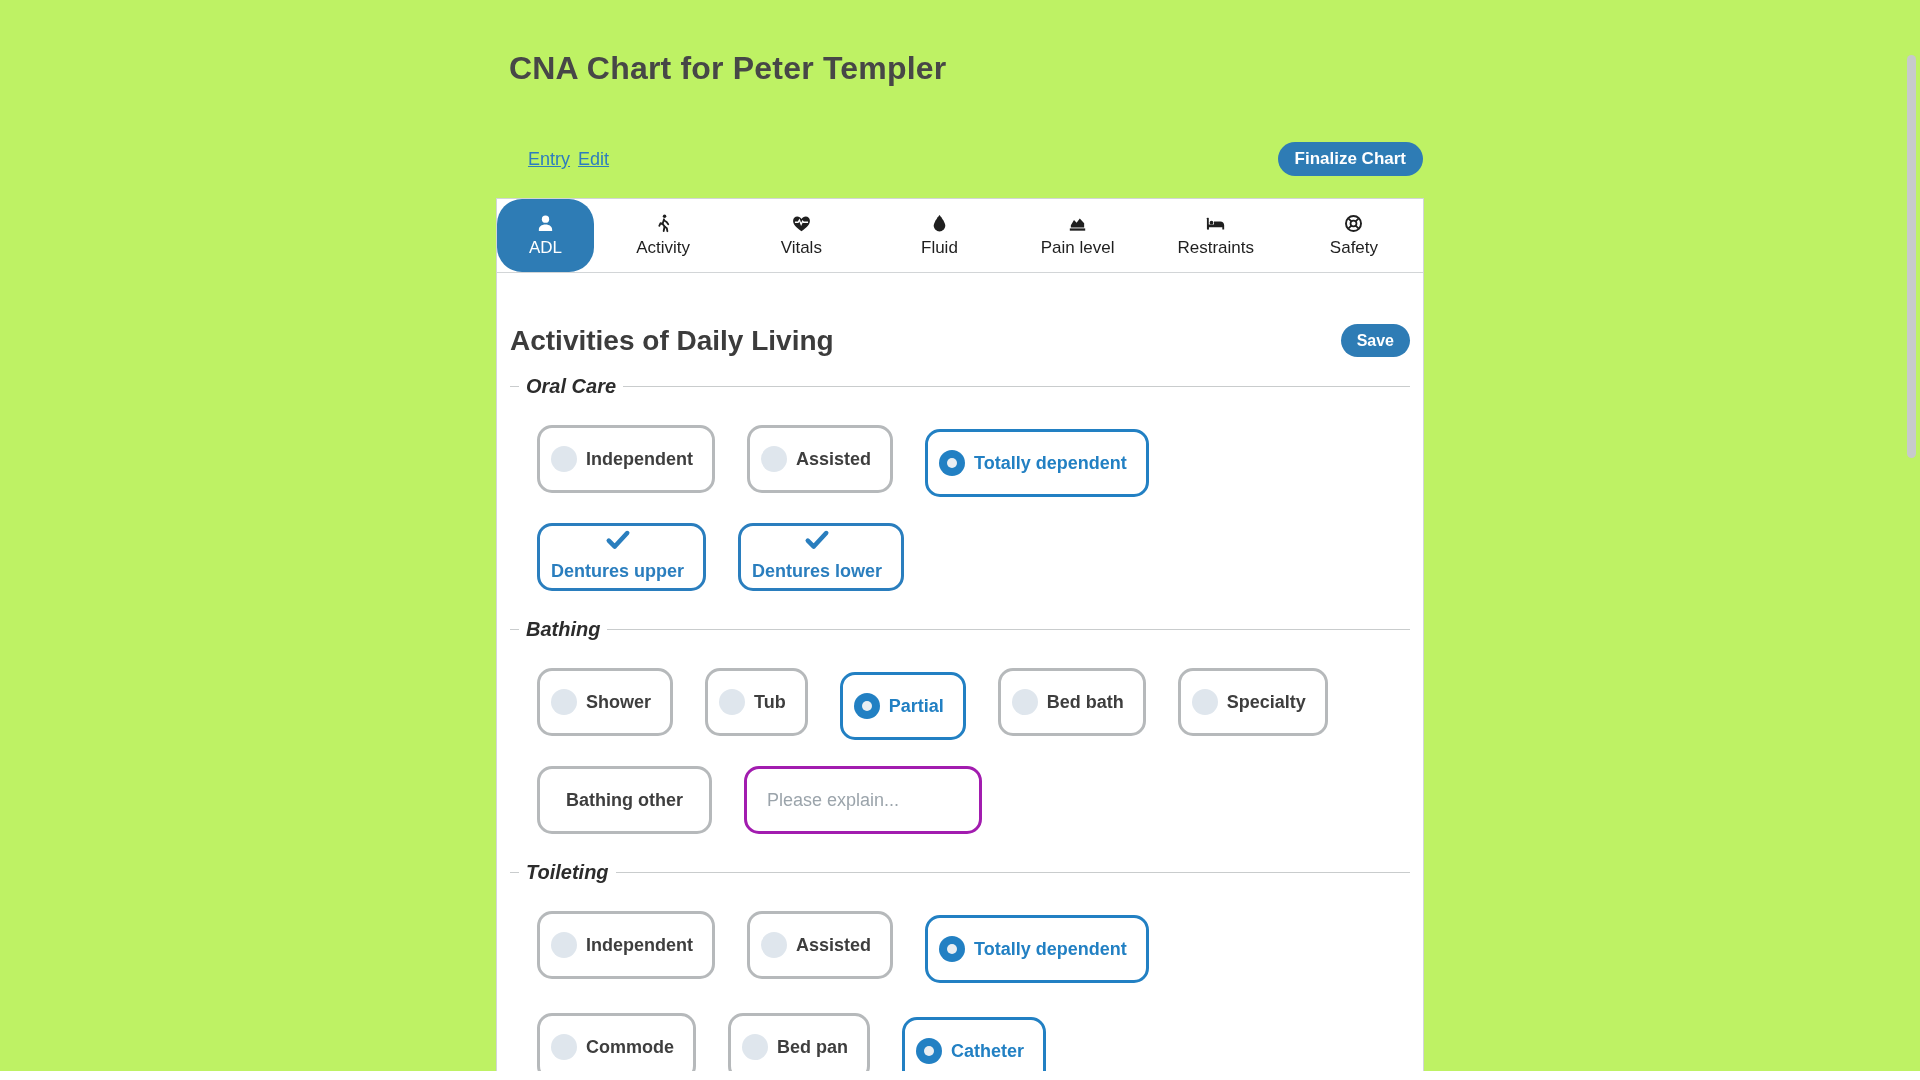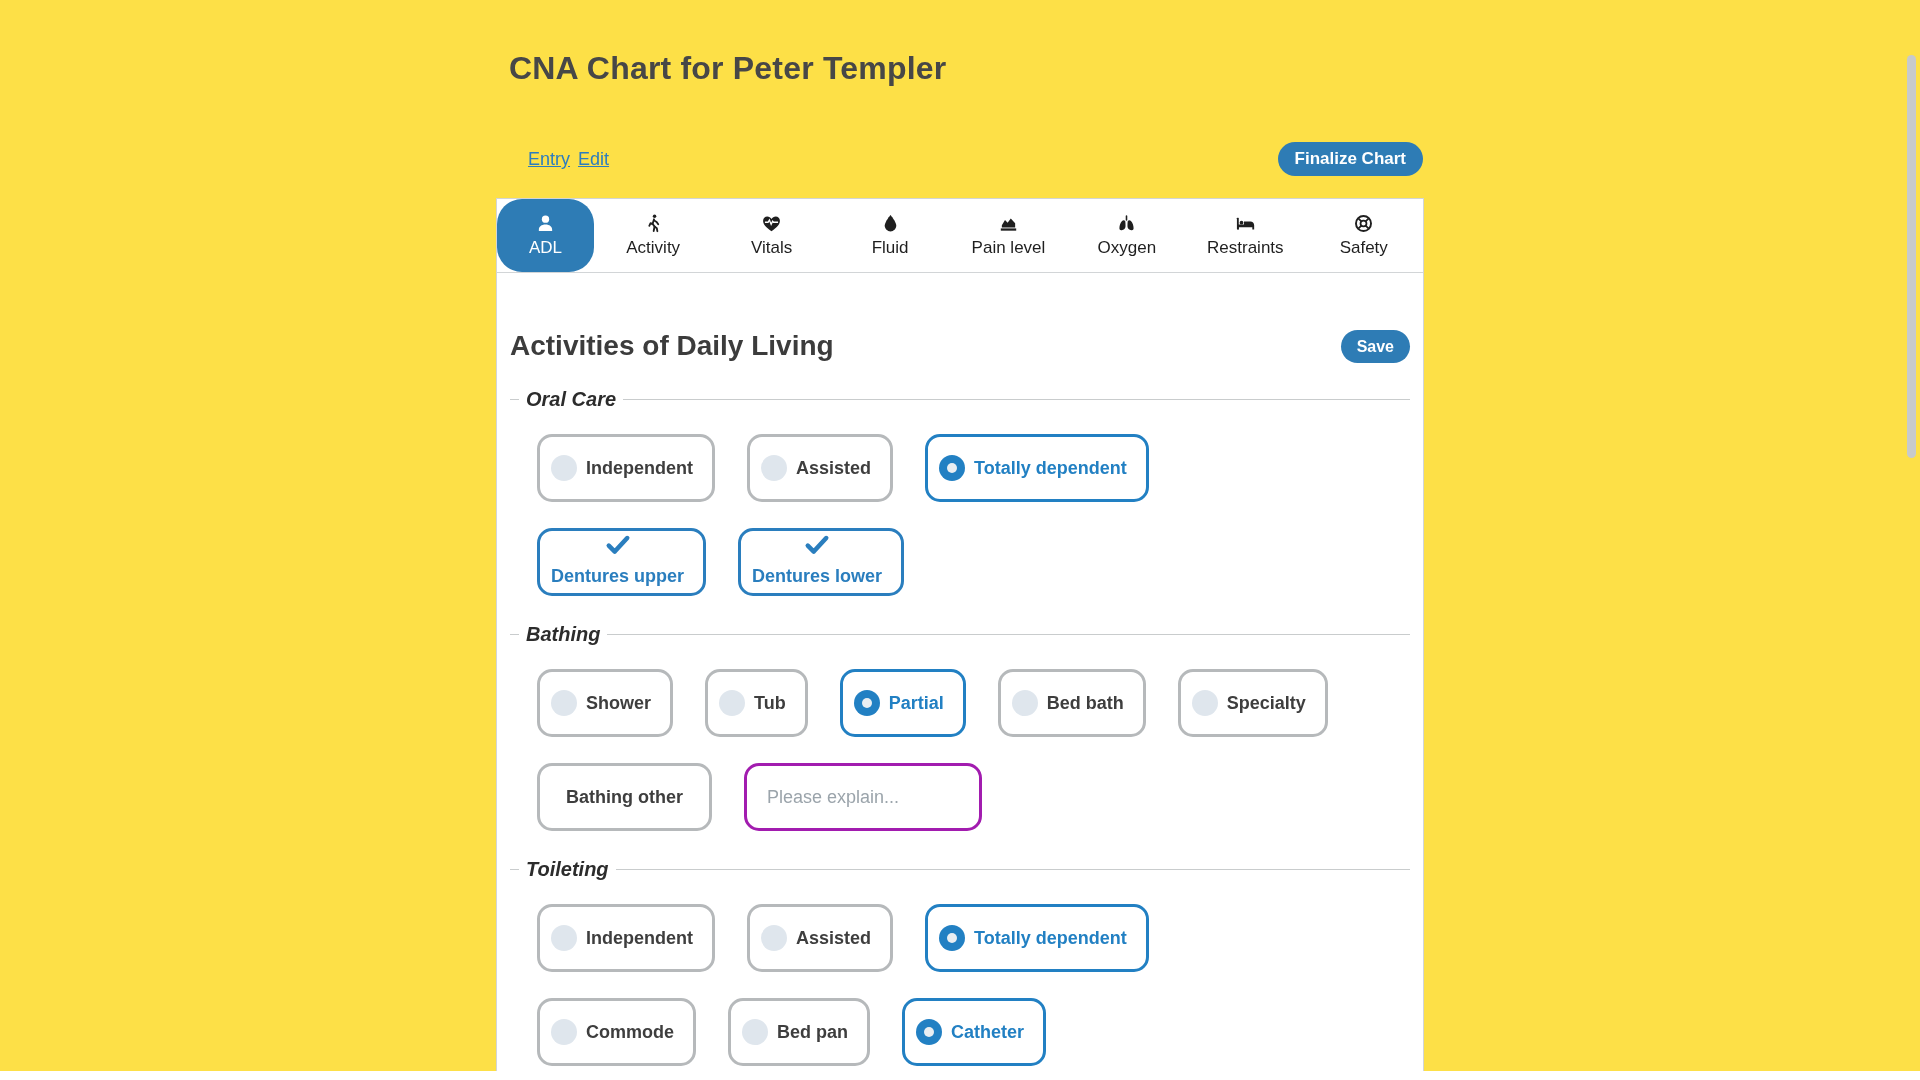--- a/index.html
+++ b/index.html
@@ -1,56 +1,56 @@
 <!DOCTYPE html>
 <html><head>
 <meta charset="utf-8">
 <style>
   * { box-sizing: border-box; }
   body { margin:0; background:#fff; font-family:"Liberation Sans",sans-serif; color:#3e3e3e; }
-  .page { position:relative; width:1920px; height:1071px; overflow:hidden; background:#fde047; }
+  .page { position:relative; width:1920px; height:1071px; overflow:hidden; background:#bef264; }
 
   .page-title { position:absolute; left:509px; top:50px; margin:0; font-size:32px; font-weight:700; color:#474747; letter-spacing:.2px; }
 
   .view-links { position:absolute; left:528px; top:149px; display:flex; gap:8px; }
   .view-links a { font-size:18px; color:#2d7dbe; text-decoration:underline; cursor:pointer; }
 
   .btn { border:none; cursor:pointer; background:#2e7cb5; color:#fff; font-family:inherit; font-weight:700; }
   .finalize-btn { position:absolute; right:497px; top:142px; height:34px; border-radius:17px; padding:0 17px; font-size:17px; }
 
   .container { position:absolute; left:496px; top:198px; width:928px; height:920px; border:1px solid #d2d5d7; background:#fff; }
 
   .tabbar { display:flex; height:74px; border-bottom:1px solid #d2d5d7; }
   .tab { flex:1; display:flex; flex-direction:column; align-items:center; justify-content:center; gap:4px; cursor:pointer; color:#1f1f1f; }
   .tab:first-child { flex:0 0 97px;border-radius:25px; }
   .tab .ticon { height:21px; display:flex; align-items:center; }
   .tab .ticon svg { width:21px; height:21px; display:block; }
   .tab .tlabel { font-size:17px; }
   .tab.active { background:#2e7cb5; color:#fff; }
 
   .panel { padding:0 13px; }
-  .panel-head { display:flex; justify-content:space-between; align-items:flex-start; margin-top:57px; height:40px; }
+  .panel-head { display:flex; justify-content:space-between; align-items:flex-end; margin-top:44px; height:40px; }
   .panel-head h2 { margin:0; font-size:28px; font-weight:700; color:#3c3c3c; }
   .save-btn { height:33px; border-radius:17px; padding:0 16px; font-size:16px; }
 
   .section { margin-top:26px; }
   .section.first { margin-top:17px; }
   .legend-row { display:flex; align-items:center; height:24px; }
   .legend-row::before { content:""; width:9px; height:1px; background:#c9cccd; }
   .legend-row::after { content:""; flex:1; height:1px; background:#c9cccd; }
   .legend-text { padding:0 7px; font-style:italic; font-weight:700; font-size:20px; color:#2c2c2c; }
 
   .row { display:flex; align-items:center; gap:32px; margin:26px 0 0 27px; }
   .legend-row + .row { margin-top:23px; }
 
   .card { display:inline-flex; align-items:center; height:68px; background:#fff; border:3px solid #b6b9bb; border-radius:15px; padding:0 19px 0 11px; gap:9px; cursor:pointer; }
   .card .lbl { font-size:18px; font-weight:700; color:#3e3e3e; white-space:nowrap; }
   .card.plain { padding:0 26px; }
   .circle { width:26px; height:26px; border-radius:50%; background:#dfe6ed; flex:0 0 auto; }
-  .card.selected { border-color:#2280c3; }
+  .card.selected { border-color:#2280c3;margin-top:8px; }
   .card.selected .lbl { color:#2280c3; }
   .card.selected .circle { background:#2280c3; position:relative; }
   .card.selected .circle::after { content:""; position:absolute; left:8px; top:8px; width:10px; height:10px; border-radius:50%; background:#e9eef2; }
   .card.checked { border-color:#2a7ebe;flex-direction:column; }
   .card.checked .lbl { color:#2a7ebe; }
   .check { width:30px; height:26px; color:#2a7ebe; flex:0 0 auto; }
   .check svg { width:30px; height:26px; display:block; }
 
   .explain-input { height:68px; width:238px; border:3px solid #a21caf; border-radius:15px; padding:0 20px; font-family:inherit; font-size:18px; color:#3e3e3e; outline:none; }
   .explain-input::placeholder { color:#9ba4ab; }
@@ -118,30 +118,20 @@
           <svg viewBox="0 0 24 24">
               <path fill="currentColor" d="M3.2 20.2h17.6v-2.6H3.2z"></path>
               <path fill="currentColor" d="M4.4 16.6V14L8 8l3 3.2 3.6-4.8 5 5.2v5z"></path>
             </svg>
         </span>
         <span class="tlabel">Pain level</span>
       </div>
       <div class="tab">
         <span class="ticon">
           <svg viewBox="0 0 24 24" fill="currentColor">
-              <rect x="11.1" y="2.6" width="1.8" height="6.2" rx="0.9"></rect>
-              <path d="M10.6 9.4C9.8 8 8.2 7.8 6.9 9.1c-1.9 2-3 5.1-3 8.3 0 1.6 1 2.5 2.6 2.2 2.5-.4 4.4-2 4.4-4.6 0-2-.1-4-.3-5.6z"></path>
-              <path d="M13.4 9.4c.8-1.4 2.4-1.6 3.7-.3 1.9 2 3 5.1 3 8.3 0 1.6-1 2.5-2.6 2.2-2.5-.4-4.4-2-4.4-4.6 0-2 .1-4 .3-5.6z"></path>
-            </svg>
-        </span>
-        <span class="tlabel">Oxygen</span>
-      </div>
-      <div class="tab">
-        <span class="ticon">
-          <svg viewBox="0 0 24 24" fill="currentColor">
               <rect x="2.2" y="5.4" width="2.1" height="13.4" rx="0.5"></rect>
               <circle cx="7.4" cy="11" r="2.1"></circle>
               <path d="M10.2 13.2V9.6h7.4c2.4 0 4.3 1.9 4.3 4.3v5h-2.1v-2.7H4.3v2.7H2.9v-5.7h7.3z"></path>
             </svg>
         </span>
         <span class="tlabel">Restraints</span>
       </div>
       <div class="tab">
         <span class="ticon">
           <svg viewBox="0 0 24 24" fill="none" stroke="currentColor">

